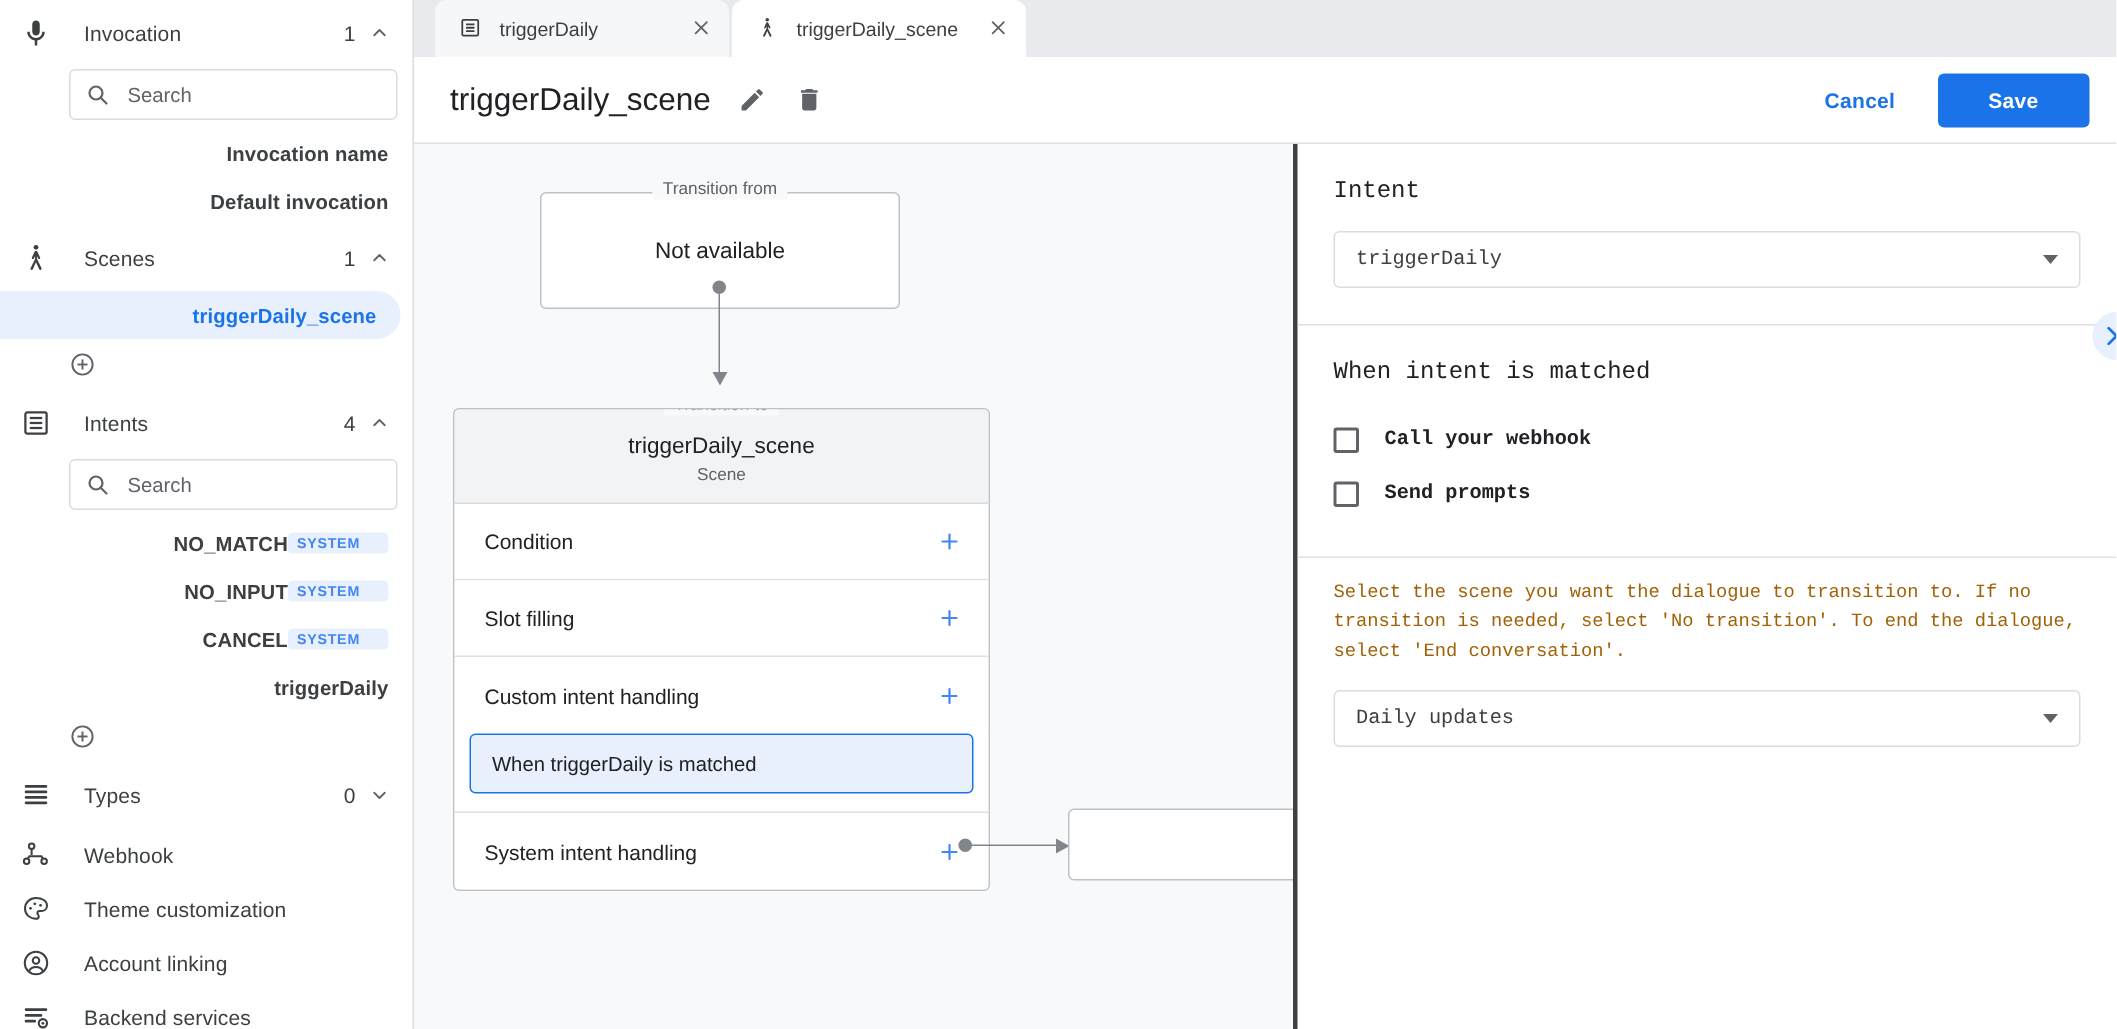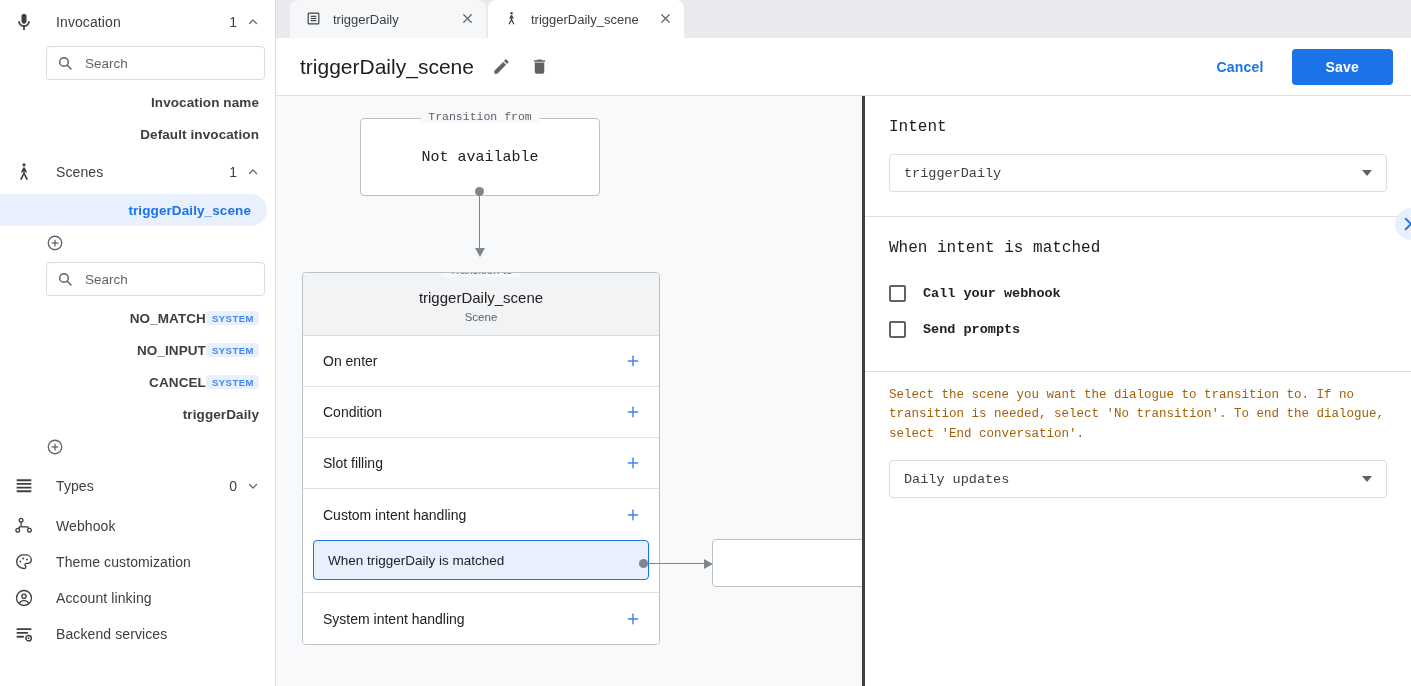--- a/index.html
+++ b/index.html
@@ -66,21 +66,21 @@
   }
   .leaf-item.selected {
     background: #e8f0fe;
     border-top-right-radius: 16px; border-bottom-right-radius: 16px;
     margin-right: 8px;
   }
   .leaf-item.selected .txt { color: #1a73e8; }
   .badge {
     font-size: 9.5px; font-weight: bold; letter-spacing: .5px;
     color: #4285f4; background: #e8f0fe;
-    border-radius: 3px; padding: 3px 5px 2px 6px; line-height: 1;
+    border-radius: 3px; padding: 3px 19px 2px 6px; line-height: 1;
   }
   .add-row { height: 34px; display: flex; align-items: center; padding-left: 46px; }
   .add-circle { width: 18px; height: 18px; color: #5f6368; cursor: pointer; }
   .add-circle svg { display: block; }
 
   .nav-item {
     display: flex; align-items: center; height: 36px;
     padding: 0 16px 0 12px; cursor: pointer;
   }
   .nav-item .nav-label { font-size: 14px; }
@@ -284,20 +284,37 @@
     <div class="add-row">
       <span class="add-circle">
         <svg width="18" height="18" viewBox="0 0 24 24" fill="none" stroke="currentColor" stroke-width="1.7">
             <circle cx="12" cy="12" r="9"></circle>
             <line x1="12" y1="7.5" x2="12" y2="16.5"></line>
             <line x1="7.5" y1="12" x2="16.5" y2="12"></line>
           </svg>
       </span>
     </div>
 
+    <div class="nav-group-header">
+      <span class="nav-icon">
+        <svg width="20" height="20" viewBox="0 0 24 24" fill="none" stroke="currentColor" stroke-width="1.8">
+          <rect x="3.5" y="3.5" width="17" height="17" rx="1.5"></rect>
+          <line x1="7" y1="8" x2="17" y2="8"></line>
+            <line x1="7" y1="12" x2="17" y2="12"></line>
+            <line x1="7" y1="16" x2="17" y2="16"></line>
+        </svg>
+      </span>
+      <span class="nav-label">Intents</span>
+      <span class="nav-count">4</span>
+      <span class="chev">
+        <svg width="12" height="12" viewBox="0 0 24 24" fill="none" stroke="currentColor" stroke-width="2.4" stroke-linecap="round" stroke-linejoin="round">
+            <polyline points="5 15 12 8 19 15"></polyline>
+          </svg>
+      </span>
+    </div>
 
     <div class="search-wrap">
       <div class="search-box">
         <span class="si">
           <svg width="16" height="16" viewBox="0 0 24 24" fill="none" stroke="currentColor" stroke-width="2.2" stroke-linecap="round">
               <circle cx="10.5" cy="10.5" r="6.5"></circle>
               <line x1="15.5" y1="15.5" x2="21" y2="21"></line>
             </svg>
         </span>
         <input type="text" placeholder="Search" style="">
@@ -452,49 +469,40 @@
       </span>
       <span class="head-spacer"></span>
       <button class="btn-text">Cancel</button>
       <button class="btn-primary">Save</button>
     </div>
 
     <div class="body">
 
       <div class="canvas">
 
-        <div class="fieldbox" style="left:84px; top:22px; width:240px; height:78px;font-family:Liberation Mono, monospace;">
+        <div class="fieldbox" style="left:84px; top:32px; width:240px; height:78px;">
           <div class="fs-border">
             <div class="fs-legend">Transition from</div>
             <div class="node-not-available">Not available</div>
           </div>
         </div>
 
         <div class="dot" style="left:199px; top:91px;"></div>
         <div class="edge" style="left:203px; top:96px; width:1px; height:62px;"></div>
         <div class="arrow-down" style="left:199px; top:152px;"></div>
 
         <div class="scene-card" style="left:26px; top:176px; width:358px;">
           <div class="fs-border">
             <div class="fs-legend">Transition to</div>
 
             <div class="scene-head">
               <div class="s-title">triggerDaily_scene</div>
               <div class="s-sub">Scene</div>
             </div>
 
-            <div class="scene-row">
-              <span class="r-label">On enter</span>
-              <span class="plus">
-                <svg width="16" height="16" viewBox="0 0 24 24" fill="none" stroke="currentColor" stroke-width="2.2" stroke-linecap="round">
-                    <line x1="12" y1="5" x2="12" y2="19"></line>
-                    <line x1="5" y1="12" x2="19" y2="12"></line>
-                  </svg>
-              </span>
-            </div>
 
             <div class="scene-row">
               <span class="r-label">Condition</span>
               <span class="plus">
                 <svg width="16" height="16" viewBox="0 0 24 24" fill="none" stroke="currentColor" stroke-width="2.2" stroke-linecap="round">
                     <line x1="12" y1="5" x2="12" y2="19"></line>
                     <line x1="5" y1="12" x2="19" y2="12"></line>
                   </svg>
               </span>
             </div>

